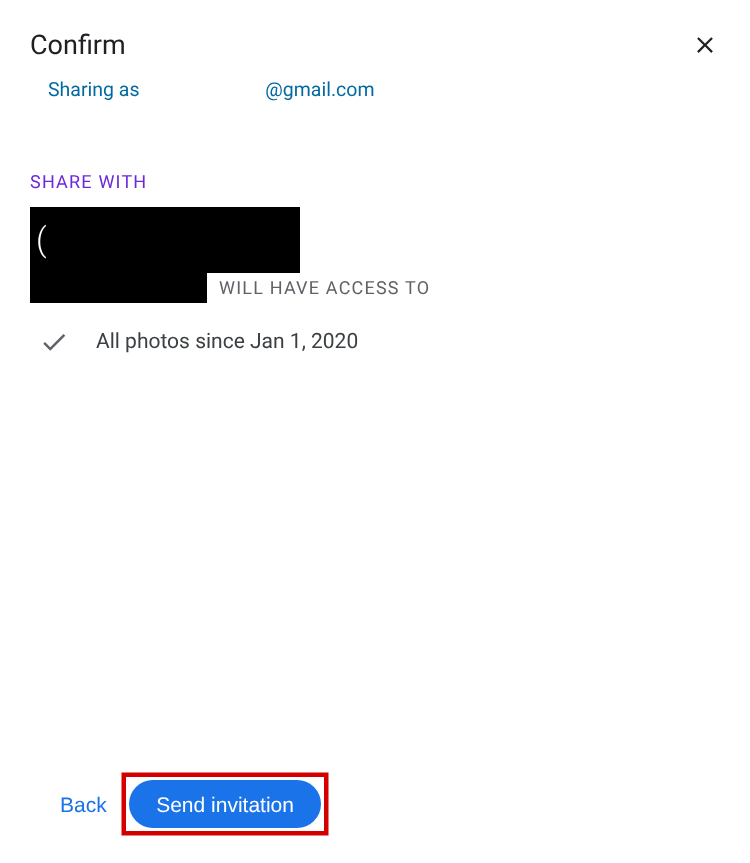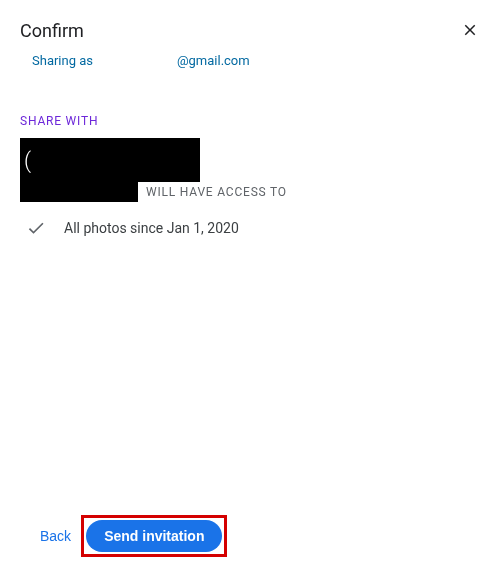--- a/index.html
+++ b/index.html
@@ -118,21 +118,21 @@
     padding: 8px 10px;
   }
   .send-wrap {
     border: 3px solid #d40000;
     padding: 2px;
   }
   .send-btn {
     background: #1a73e8;
     color: #fff;
     font-size: 14px;
-    font-weight: 700;
+    font-weight: 400;
     border: none;
     padding: 8px 18px;
     border-radius: 16px;
     cursor: pointer;
   }
 </style>
 </head>
 <body>
 
 <div class="dialog">

